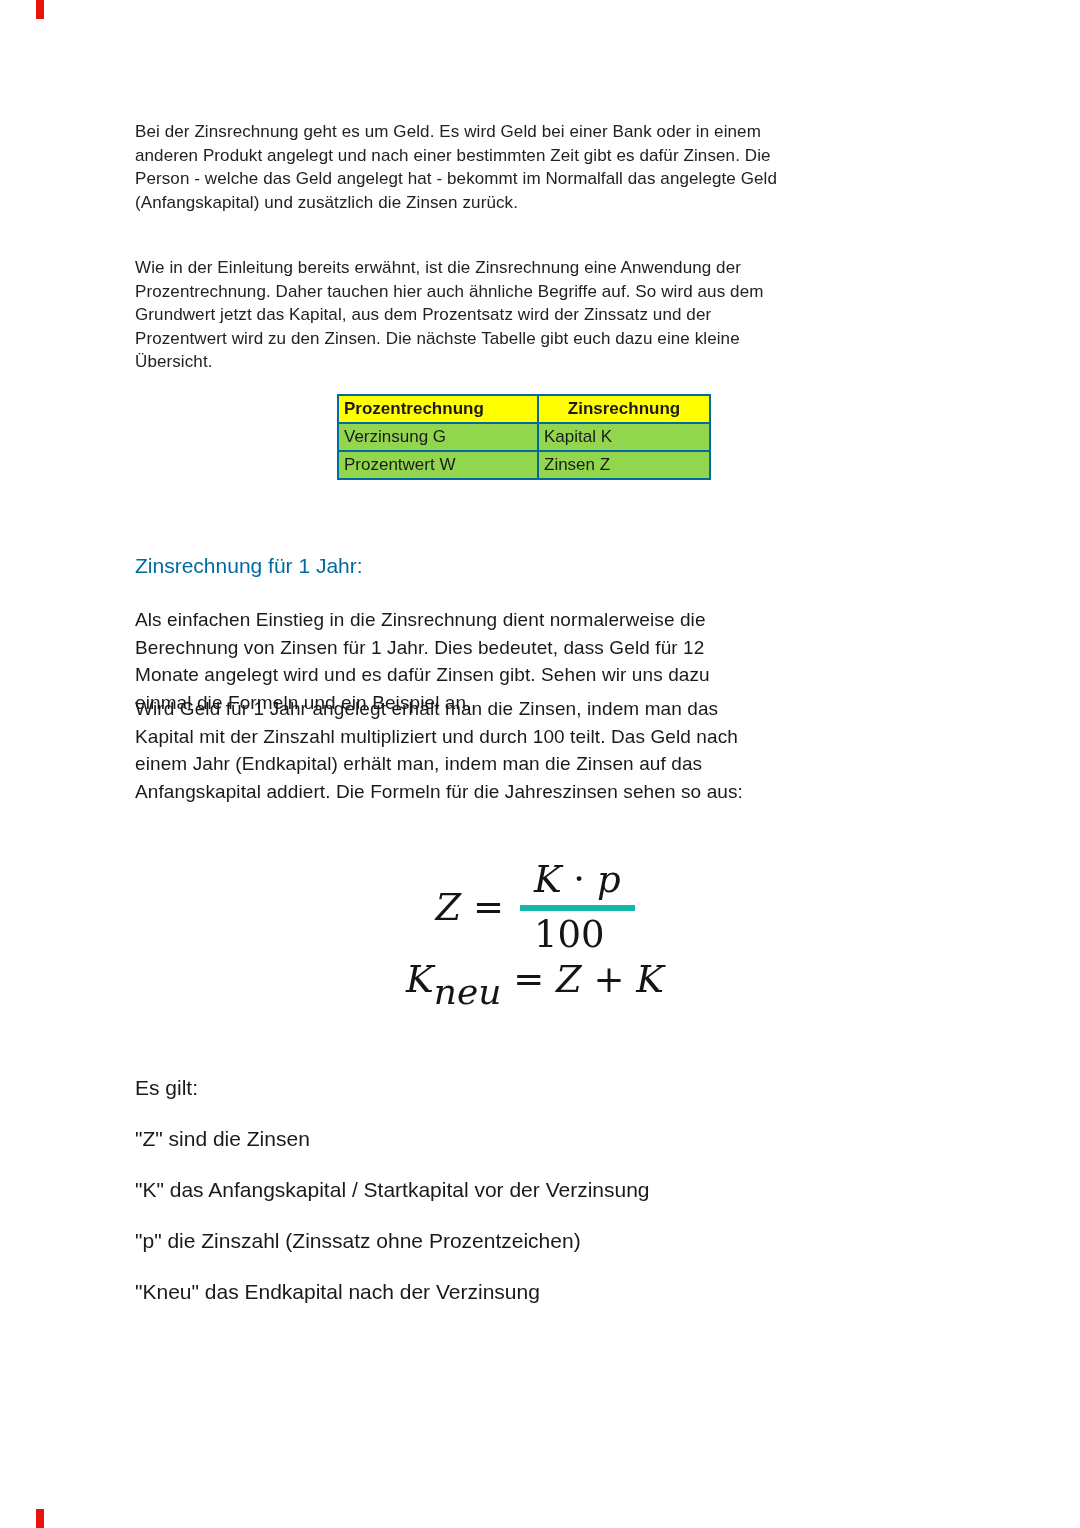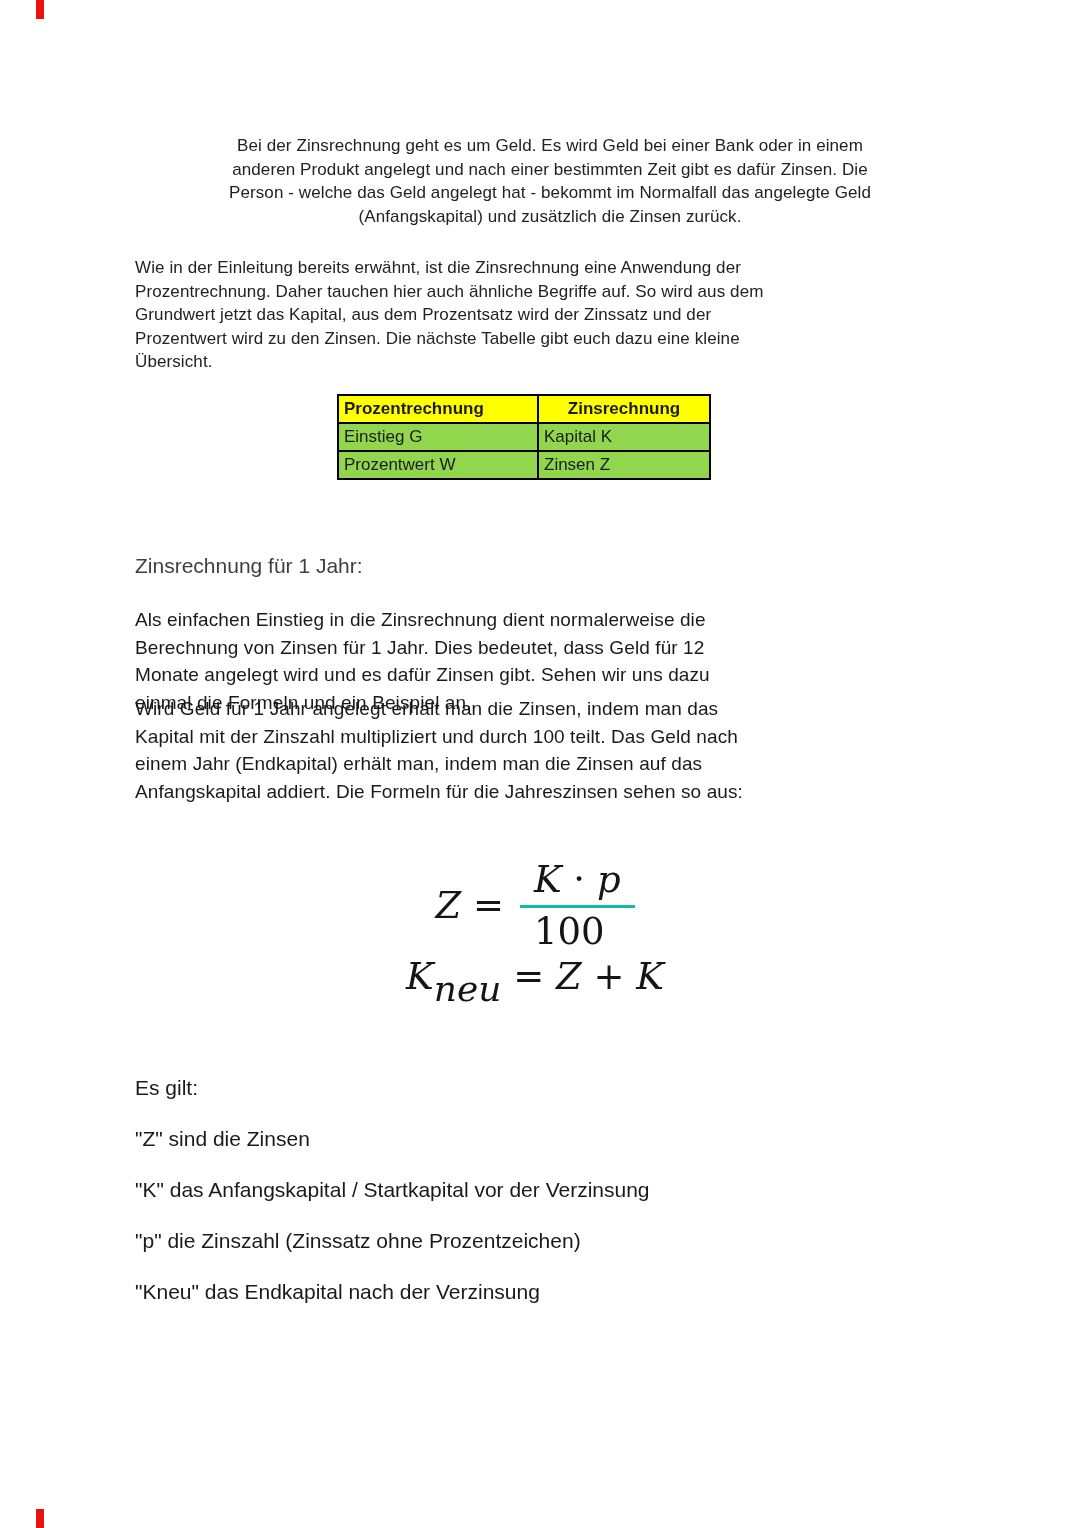--- a/index.html
+++ b/index.html
@@ -15,45 +15,45 @@
   .abs { position: absolute; }
 
   
   .para-sm {
     left: 135px; width: 830px;
     font-size: 17px; line-height: 23.5px;
     letter-spacing: 0.1px;
     white-space: pre-line;
     color: #222;
   }
-  .p1 { top: 134px; text-align: center; }
+  .p1 { top: 120px; }
   .p2 { top: 256px; }
 
   
   .cmp-table-wrap { top: 394px; left: 337px; }
   table.cmp {
     border-collapse: collapse;
     font-size: 17px;
   }
   table.cmp td, table.cmp th {
-    border: 2px solid #000000;
+    border: 2px solid #0369a1;
     padding: 2px 5px 2px 5px;
     height: 22px;
     text-align: left;
     white-space: nowrap;
   }
   table.cmp th { background: #ffff00; font-weight: bold; width: 188px; }
   table.cmp th.col2 { width: 160px; text-align: center; }
   table.cmp td { background: #92d64e; font-weight: normal; }
 
   
   .heading-lg {
     left: 135px; top: 552px;
     font-size: 21px; line-height: 28px;
-    color: #404040;
+    color: #0369a1;
   }
   .para-lg {
     left: 135px; width: 830px;
     font-size: 19px; line-height: 27.5px;
     letter-spacing: 0.1px;
     white-space: pre-line;
     color: #1a1a1a;
   }
   .p3 { top: 606px; }
   .p4 { top: 695px; }
@@ -64,21 +64,21 @@
     text-align: center;
     font-family: "DejaVu Serif", serif;
     color: #151515;
     font-size: 37px;
   }
   .formula .var { font-style: italic; }
   .eq1 { display: flex; align-items: center; justify-content: center; }
   .eq1 .lhs { margin-right: 16px; }
   .frac { display: inline-block; text-align: left; vertical-align: middle; }
   .frac .num { display: block; padding: 0 14px 4px 14px; }
-  .frac .den { display: block; border-top: 3px solid #14b8a6; padding: 2px 14px 0 14px; }
+  .frac .den { display: block; border-top: 6px solid #14b8a6; padding: 2px 14px 0 14px; }
   .eq2 { margin-top: 2px; }
   .eq2 sub {
     font-size: 36px; font-style: italic;
     position: relative; bottom: -4px;
   }
 
   
   .defs {
     left: 135px; top: 1026px; width: 830px;
     font-size: 21px; line-height: 28px;
@@ -117,21 +117,21 @@
   <div class="abs cmp-table-wrap">
     <table class="cmp">
       <thead>
         <tr>
           <th>Prozentrechnung</th>
           <th class="col2">Zinsrechnung</th>
         </tr>
       </thead>
       <tbody>
         <tr>
-          <td>Einstieg G</td>
+          <td>Verzinsung G</td>
           <td>Kapital K</td>
         </tr>
         <tr>
           <td>Prozentwert W</td>
           <td>Zinsen Z</td>
         </tr>
       </tbody>
     </table>
   </div>
 

